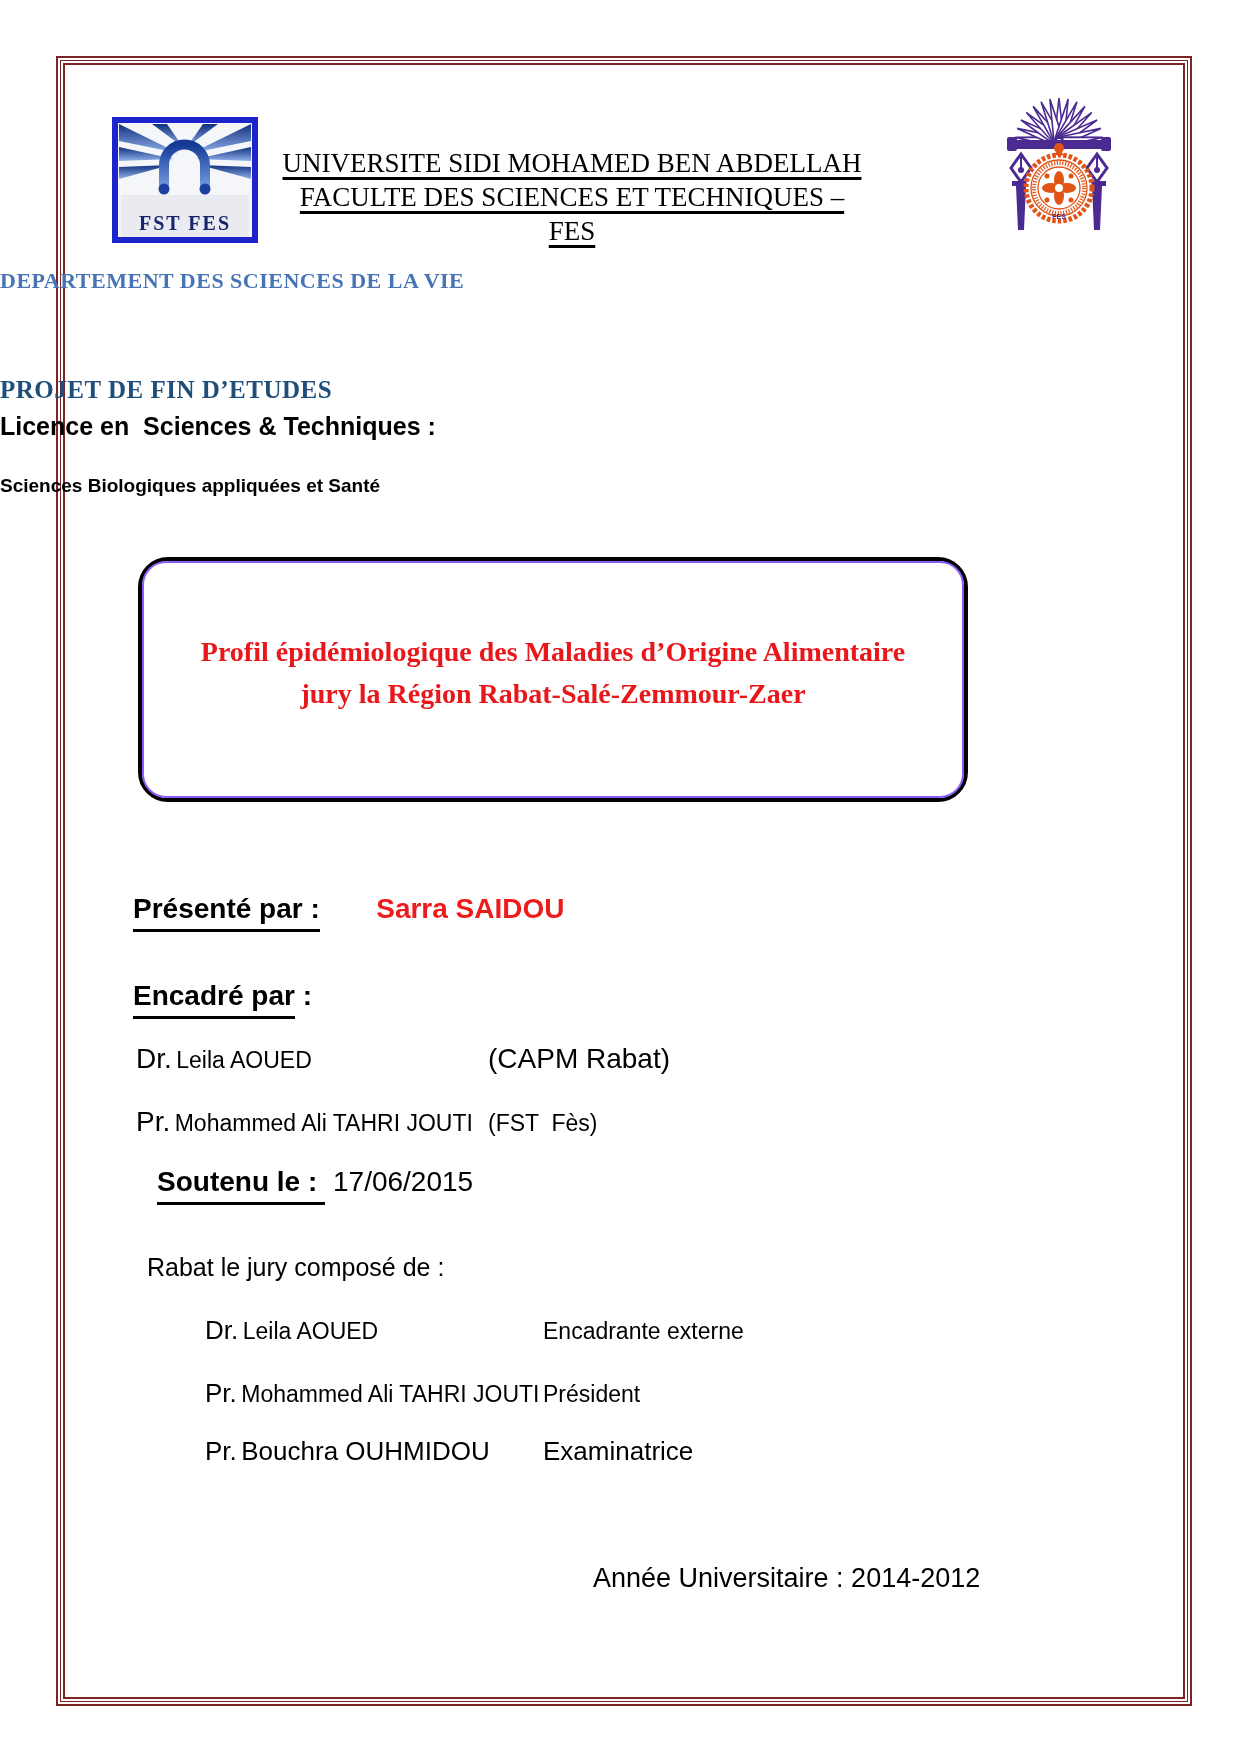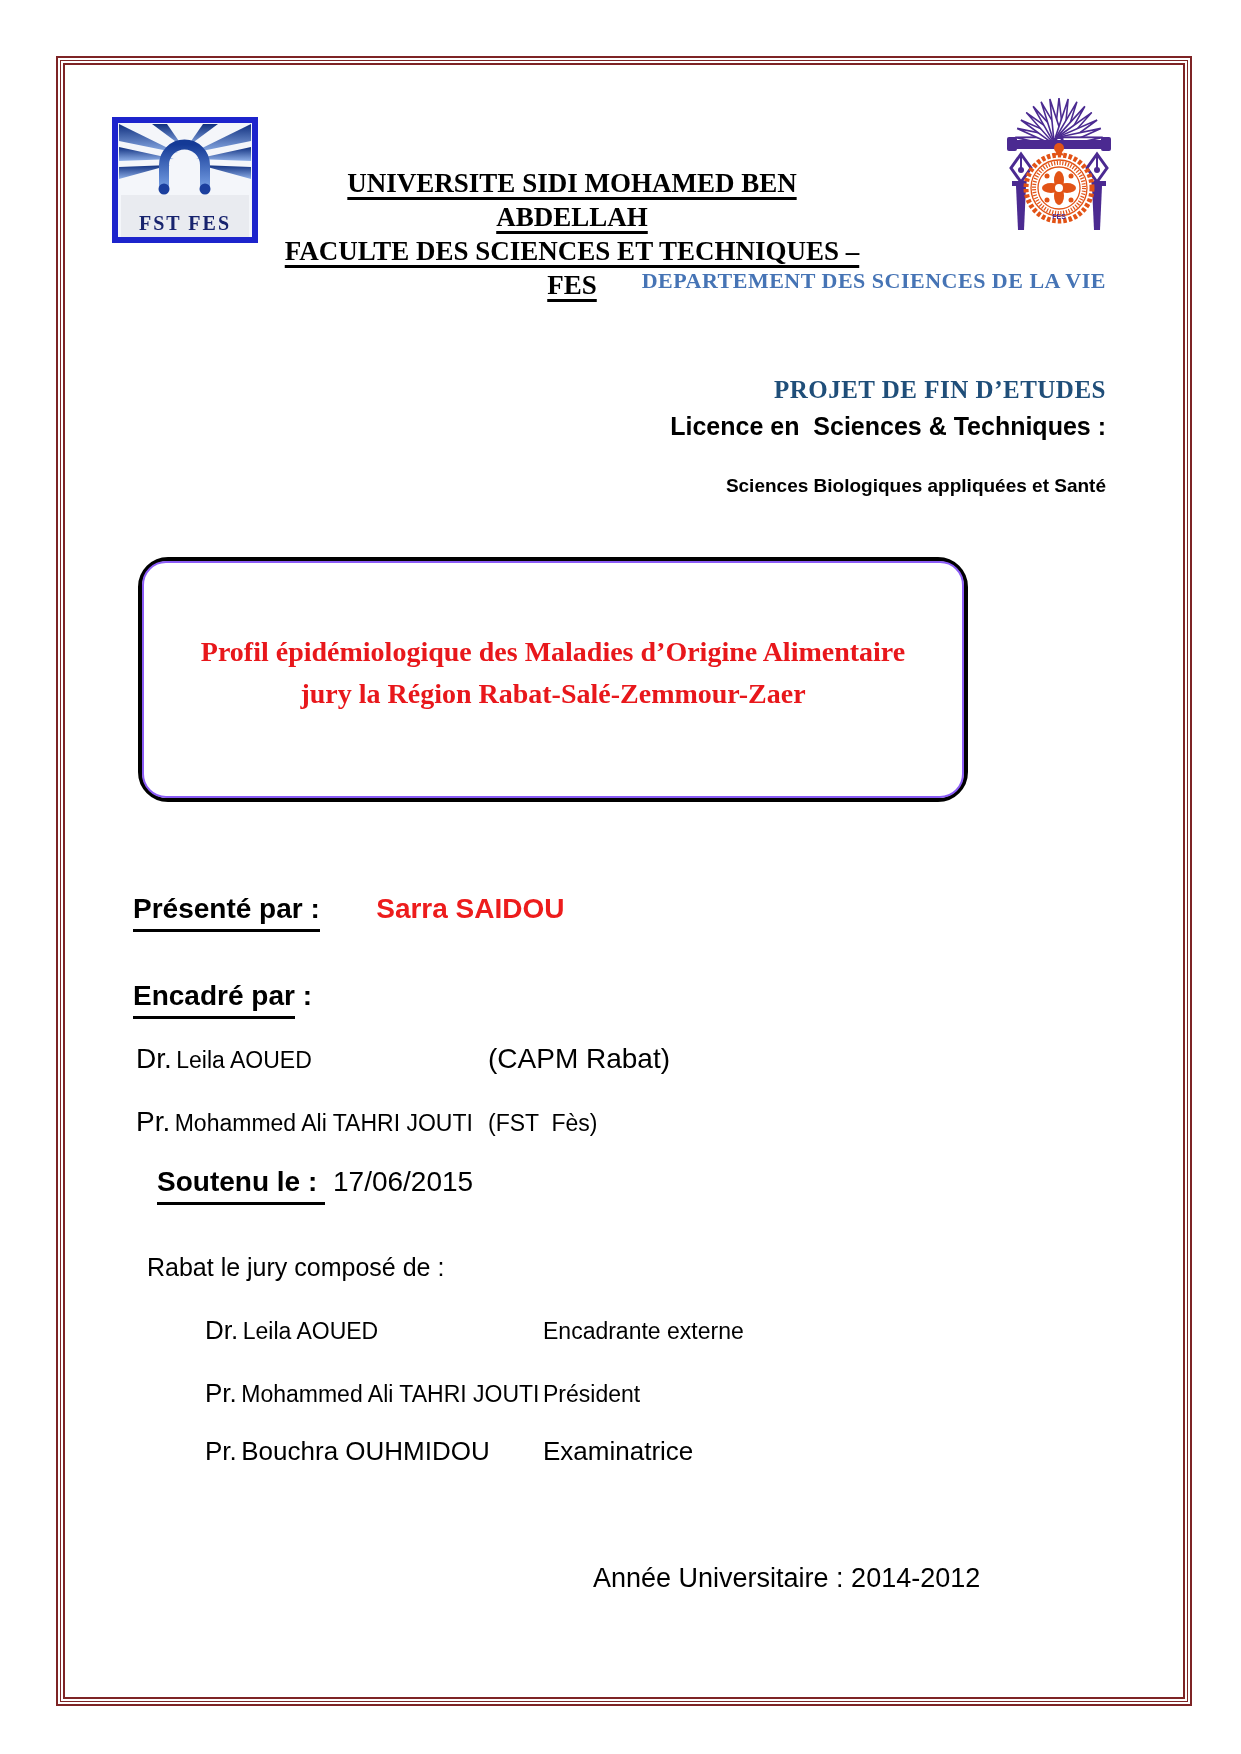--- a/index.html
+++ b/index.html
@@ -18,28 +18,28 @@
   html,body{background:#fff;}
   body{width:1241px;height:1754px;position:relative;font-family:"Liberation Sans",sans-serif;color:var(--text-black);}
   .page{position:absolute;inset:0;background:#fff;overflow:hidden;}
 
   
   .frame{position:absolute;left:56px;top:56px;width:1136px;height:1650px;border:2px solid var(--frame-maroon);padding:2px;pointer-events:none;}
   .frame-mid{width:100%;height:100%;border:1px solid var(--frame-maroon);padding:2px;}
   .frame-inner{width:100%;height:100%;border:2px solid var(--frame-maroon);}
 
   .abs{position:absolute;}
-  .center-col{left:0;width:1106px;text-align:right;}
+  .center-col{left:0;width:1106px;text-align:left;}
   .pre{white-space:pre-wrap;}
 
   .logo-left{left:112px;top:117px;width:146px;height:90px;}
   .logo-right{left:996px;top:84px;width:127px;height:150px;}
 
   .univ-block{left:272px;top:146px;width:600px;text-align:center;
-    font-family:"Liberation Serif",serif;font-weight:bold;font-size:27px;line-height:34px;margin-top:20px;}
+    font-family:"Liberation Serif",serif;font-weight:normal;font-size:27px;line-height:34px;}
   .univ-block .u{text-decoration:underline;text-decoration-thickness:2.5px;text-underline-offset:5px;}
 
   .department{top:268px;font-family:"Liberation Serif",serif;font-weight:bold;font-size:22px;color:var(--header-department-blue);letter-spacing:.5px;}
   .projet{top:376px;font-family:"Liberation Serif",serif;font-weight:bold;font-size:25px;color:var(--project-navy);letter-spacing:.5px;}
   .licence{top:412px;font-weight:bold;font-size:25px;}
   .specialty{top:475px;font-weight:bold;font-size:19px;}
 
   .title-box{left:138px;top:557px;width:830px;height:245px;border:4.5px solid #000;border-radius:30px;}
   .title-box-inner{width:100%;height:100%;border:2px solid #8b5cf6;border-radius:24px;padding-top:68px;
     display:flex;flex-direction:column;align-items:center;}

